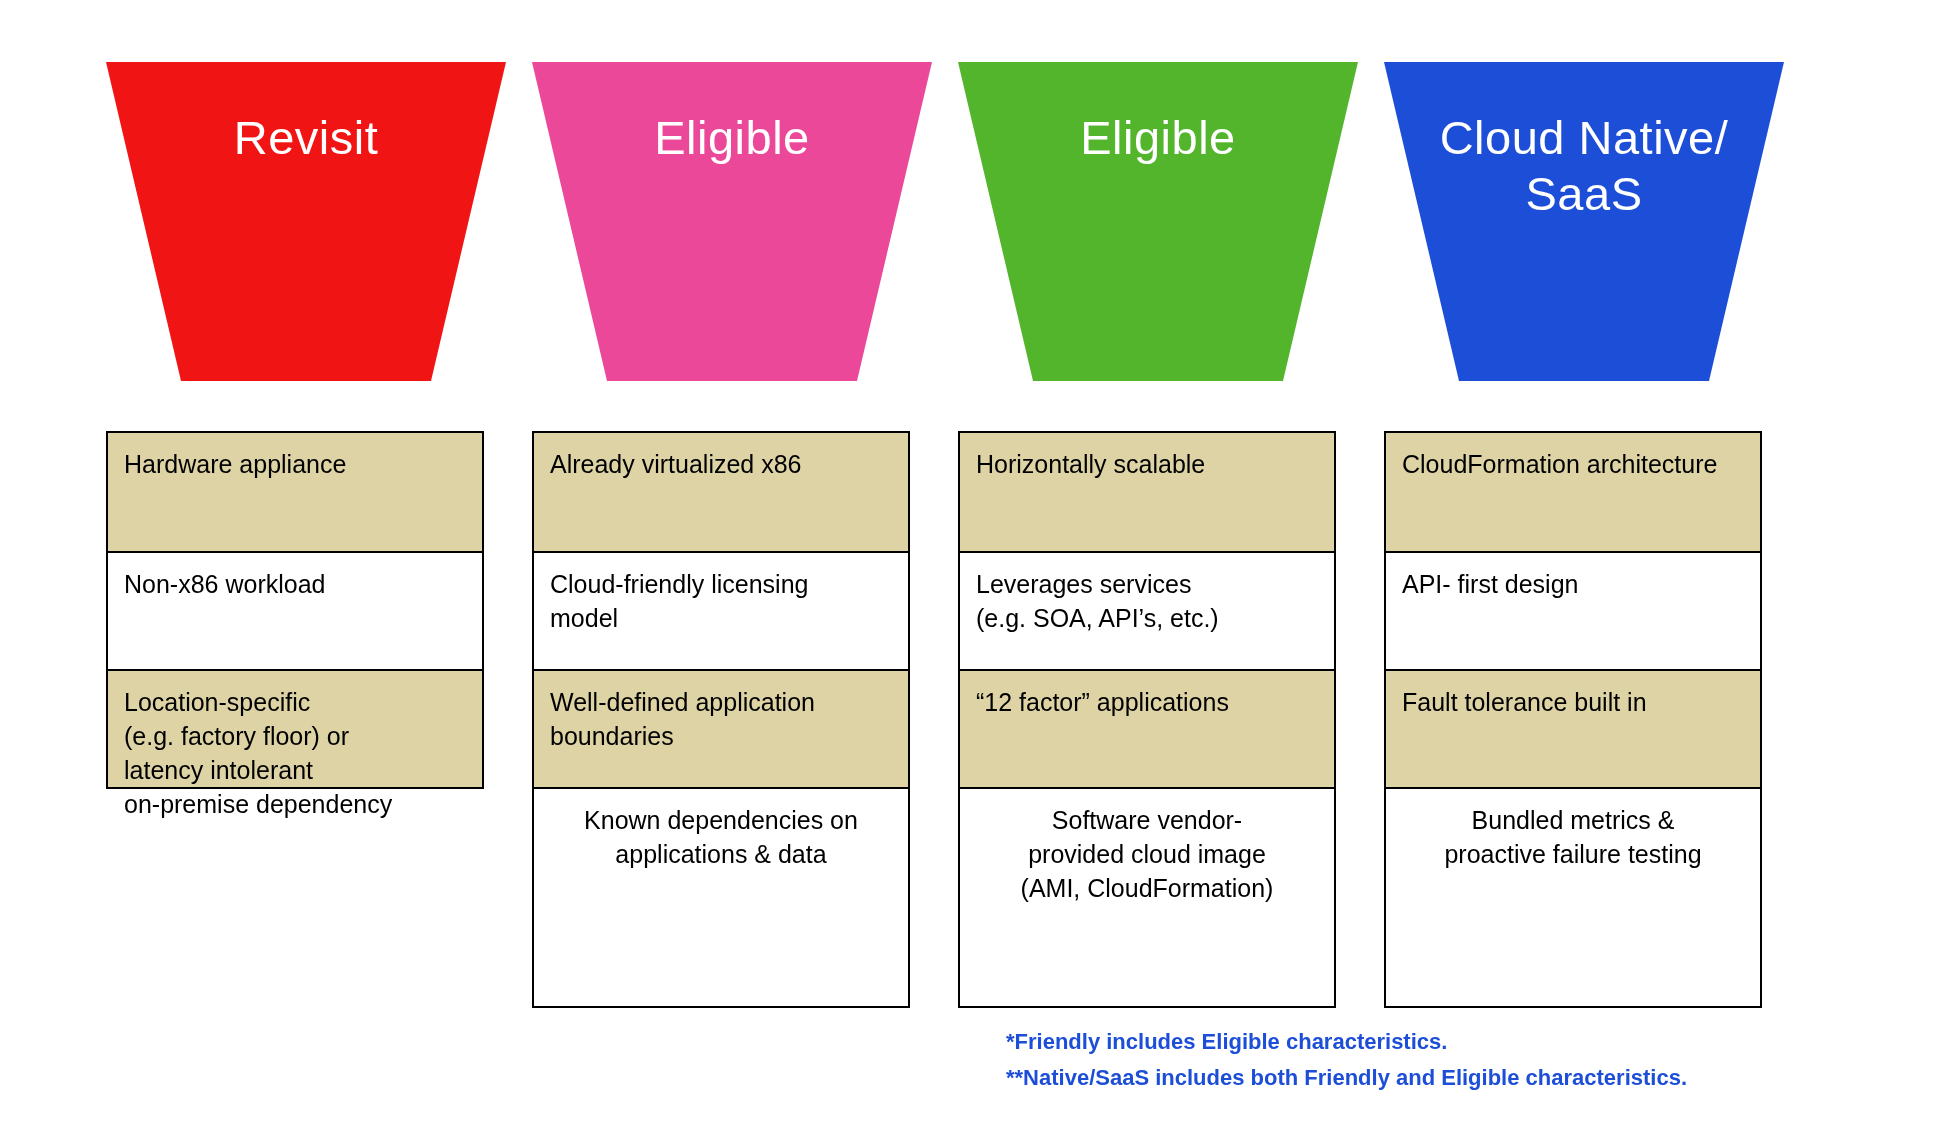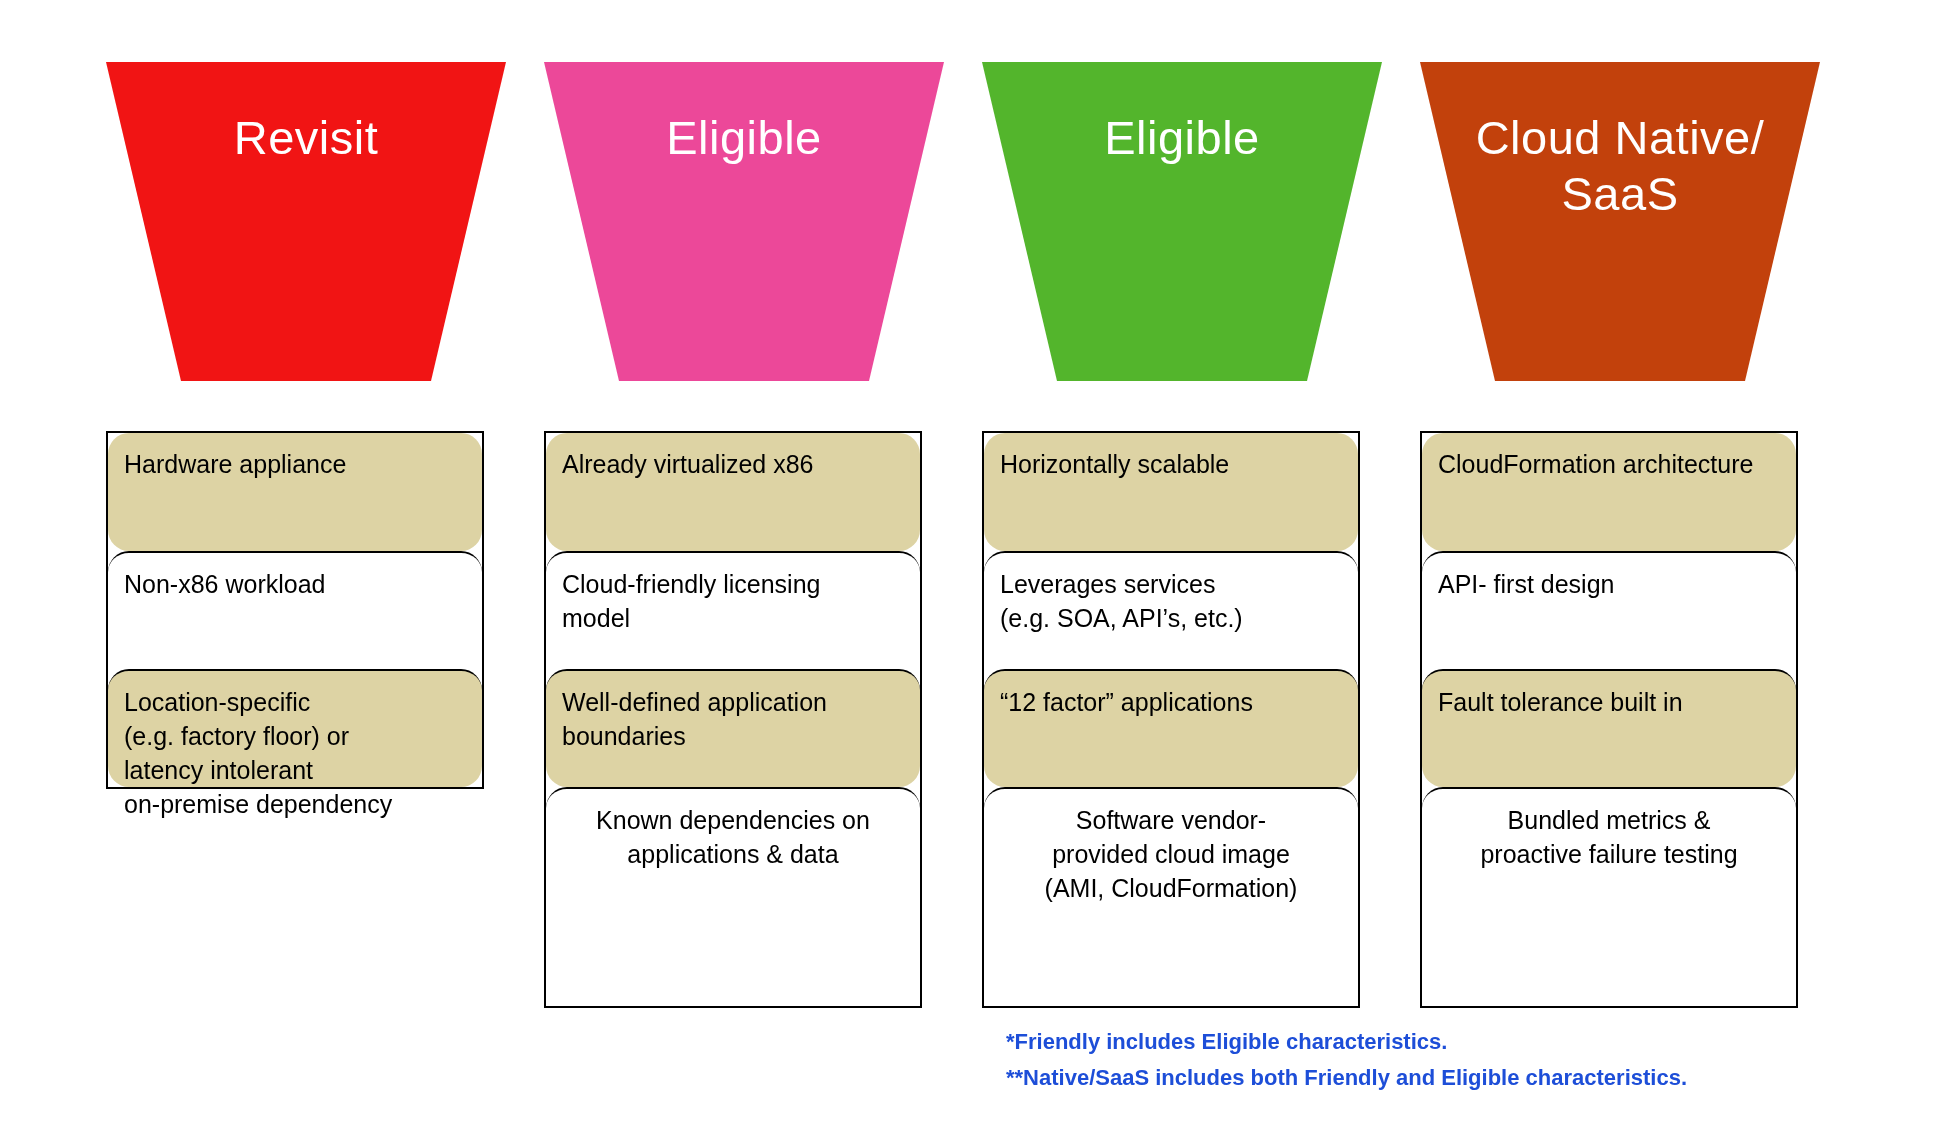--- a/index.html
+++ b/index.html
@@ -11,21 +11,21 @@
     overflow: hidden;
   }
   .board {
     position: relative;
     width: 1950px;
     height: 1124px;
     padding: 62px 0 0 106px;
   }
   .columns {
     display: flex;
-    gap: 38px;
+    gap: 26px;
   }
   .column {
     width: 400px;
     flex: 0 0 400px;
   }
   .funnel {
     width: 400px;
     height: 319px;
     clip-path: polygon(0 0, 100% 0, 81.25% 100%, 18.75% 100%);
     display: flex;
@@ -47,21 +47,20 @@
     border: 2px solid #000000;
   }
   .cell {
     width: 100%;
     padding: 14px 16px 0 16px;
     font-size: 25px;
     line-height: 34px;
     color: #000000;
     white-space: pre-line;
     background: #ffffff;
-    border-radius: 21px;
   }
   .cell + .cell { border-top: 2px solid #000000; }
   .cell:nth-child(odd) { background: #ddd3a4; }
   .cell:nth-child(1), .cell:nth-child(2), .cell:nth-child(3) { height: 118px; }
   .cell:nth-child(4) { height: 219px; text-align: center; }
   .footnotes {
     margin-top: 16px;
     margin-left: 900px;
     width: 900px;
   }
@@ -116,21 +115,21 @@
         <div class="cell">Leverages services
 (e.g. SOA, API’s, etc.)</div>
         <div class="cell">“12 factor” applications</div>
         <div class="cell">Software vendor-
 provided cloud image
 (AMI, CloudFormation)</div>
       </div>
     </div>
 
     <div class="column">
-      <div class="funnel" style="background: #c2410c;">
+      <div class="funnel" style="background: #1d4ed8;">
         <span class="funnel-label">Cloud Native/
 SaaS</span>
       </div>
       <div class="table">
         <div class="cell">CloudFormation architecture</div>
         <div class="cell">API- first design</div>
         <div class="cell">Fault tolerance built in</div>
         <div class="cell">Bundled metrics &amp;
 proactive failure testing</div>
       </div>

